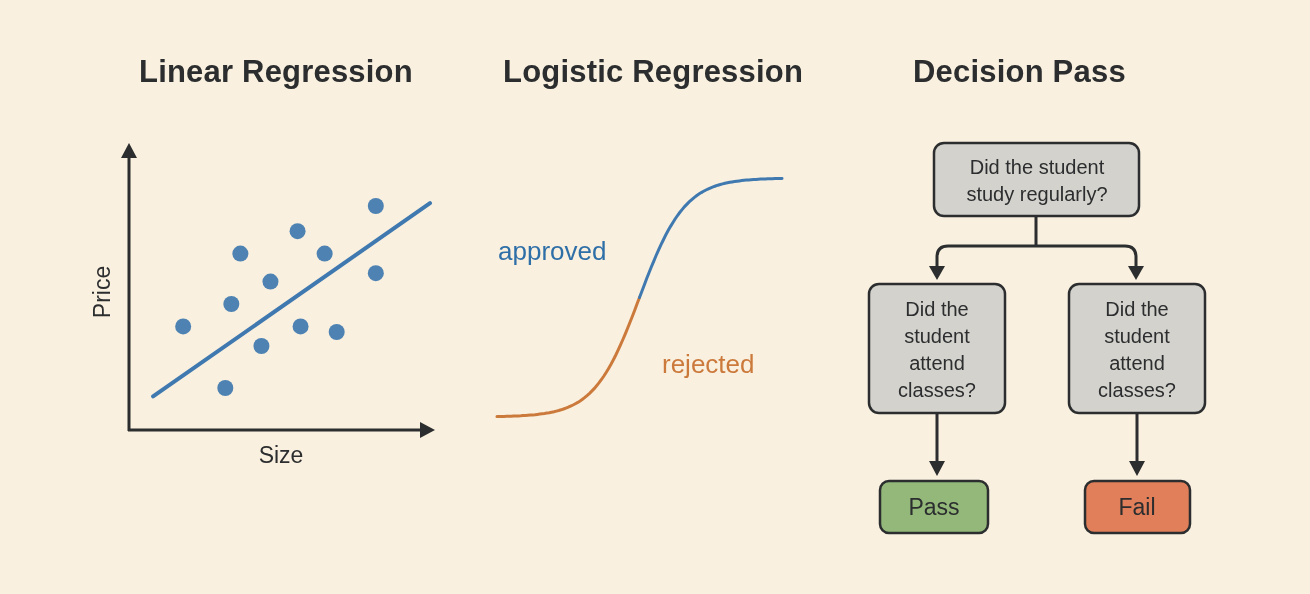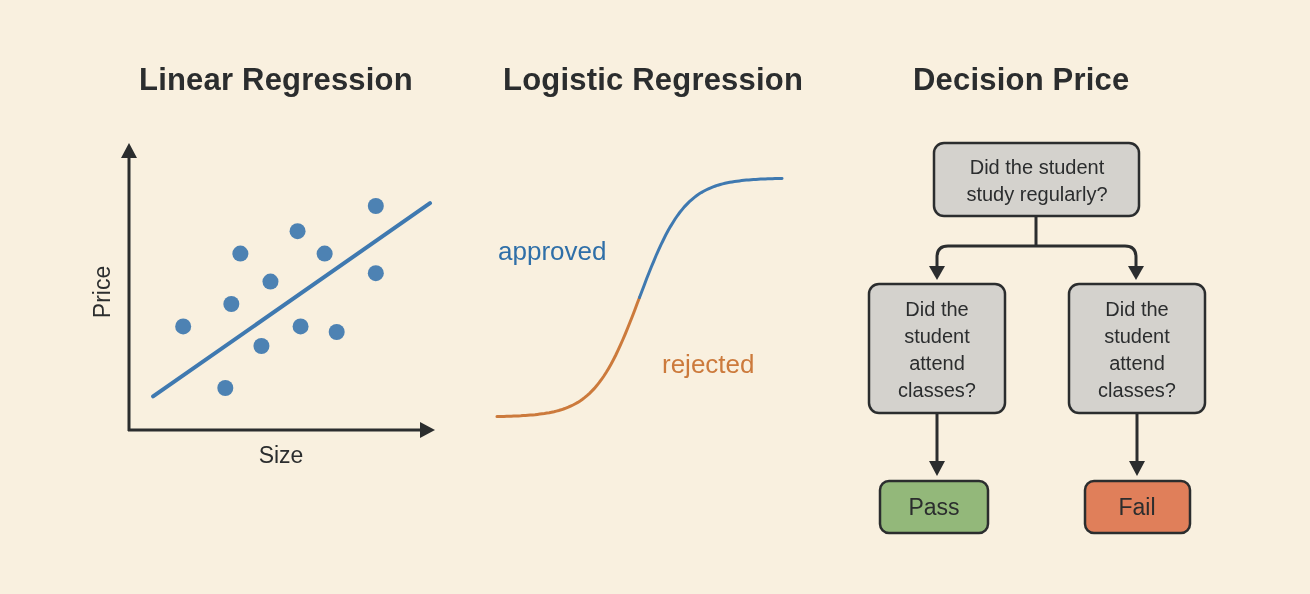--- a/index.html
+++ b/index.html
@@ -3,39 +3,39 @@
 <meta charset="utf-8">
 <style>
   html, body { margin: 0; padding: 0; }
   body {
     width: 1310px; height: 594px; overflow: hidden;
     background: #f9f0df;
     font-family: "Liberation Sans", "DejaVu Sans", sans-serif;
     position: relative;
   }
   .title {
-    position: absolute; top: 62px;
+    position: absolute; top: 54px;
     font-size: 31px; font-weight: bold; color: #2b2d2e;
     letter-spacing: 0.2px; white-space: nowrap;
   }
   #t1 { left: 139px; }
   #t2 { left: 503px; }
   #t3 { left: 913px; }
   svg { position: absolute; left: 0; top: 0; }
   .axis-label { font-size: 23px; fill: #2b2d2e; }
   .curve-label { font-size: 26px; }
   .node-text { font-size: 20px; fill: #2b2d2e; }
   .leaf-text { font-size: 23px; fill: #2b2d2e; }
 </style>
 </head>
 <body>
 
 <div id="t1" class="title">Linear Regression</div>
 <div id="t2" class="title">Logistic Regression</div>
-<div id="t3" class="title">Decision Price</div>
+<div id="t3" class="title">Decision Pass</div>
 
 <svg width="1310" height="594">
   <defs>
     <marker id="arrowhead" markerWidth="10" markerHeight="10" refX="5" refY="5" orient="auto" markerUnits="userSpaceOnUse">
       <path d="M0,0 L10,5 L0,10 Z" fill="#2b2d2e"></path>
     </marker>
   </defs>
 
   <g>
     <line x1="129" y1="431" x2="129" y2="153" stroke="#2b2d2e" stroke-width="3"></line>

